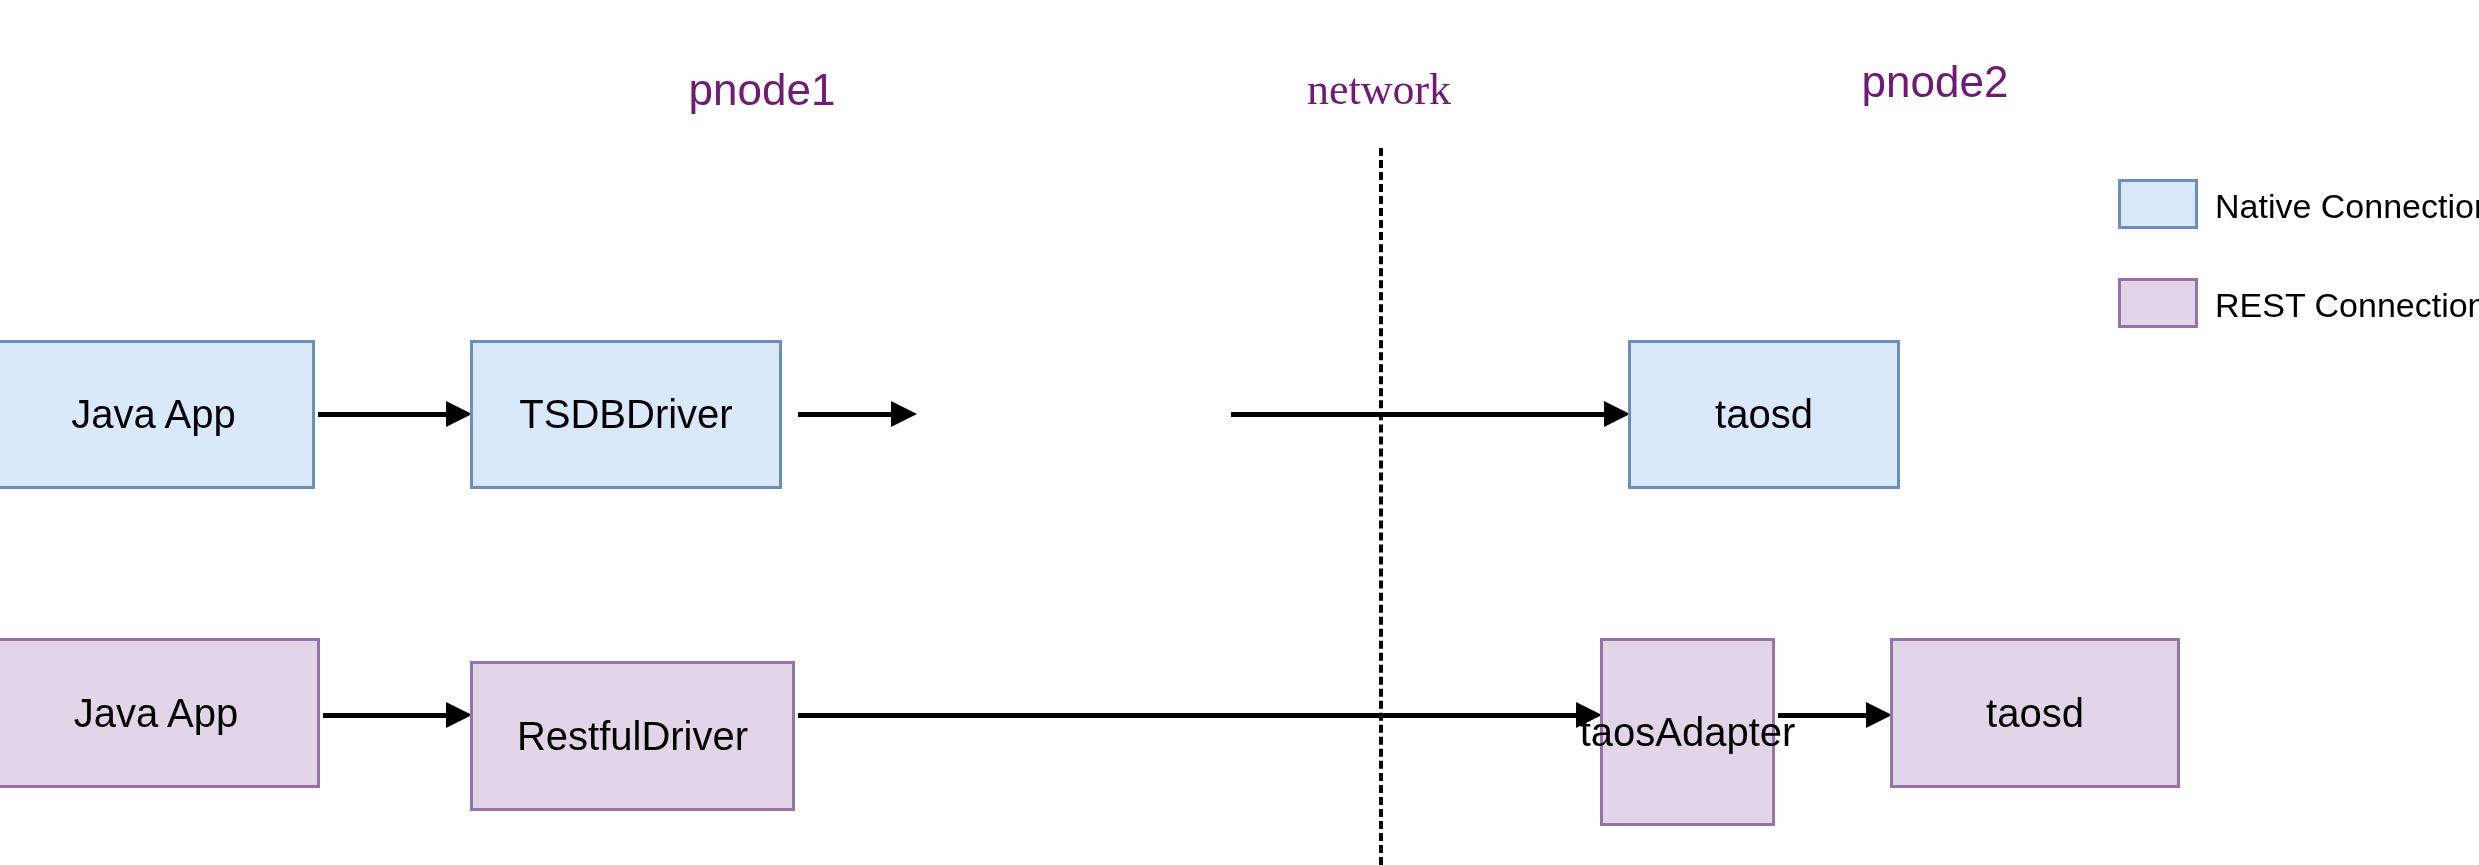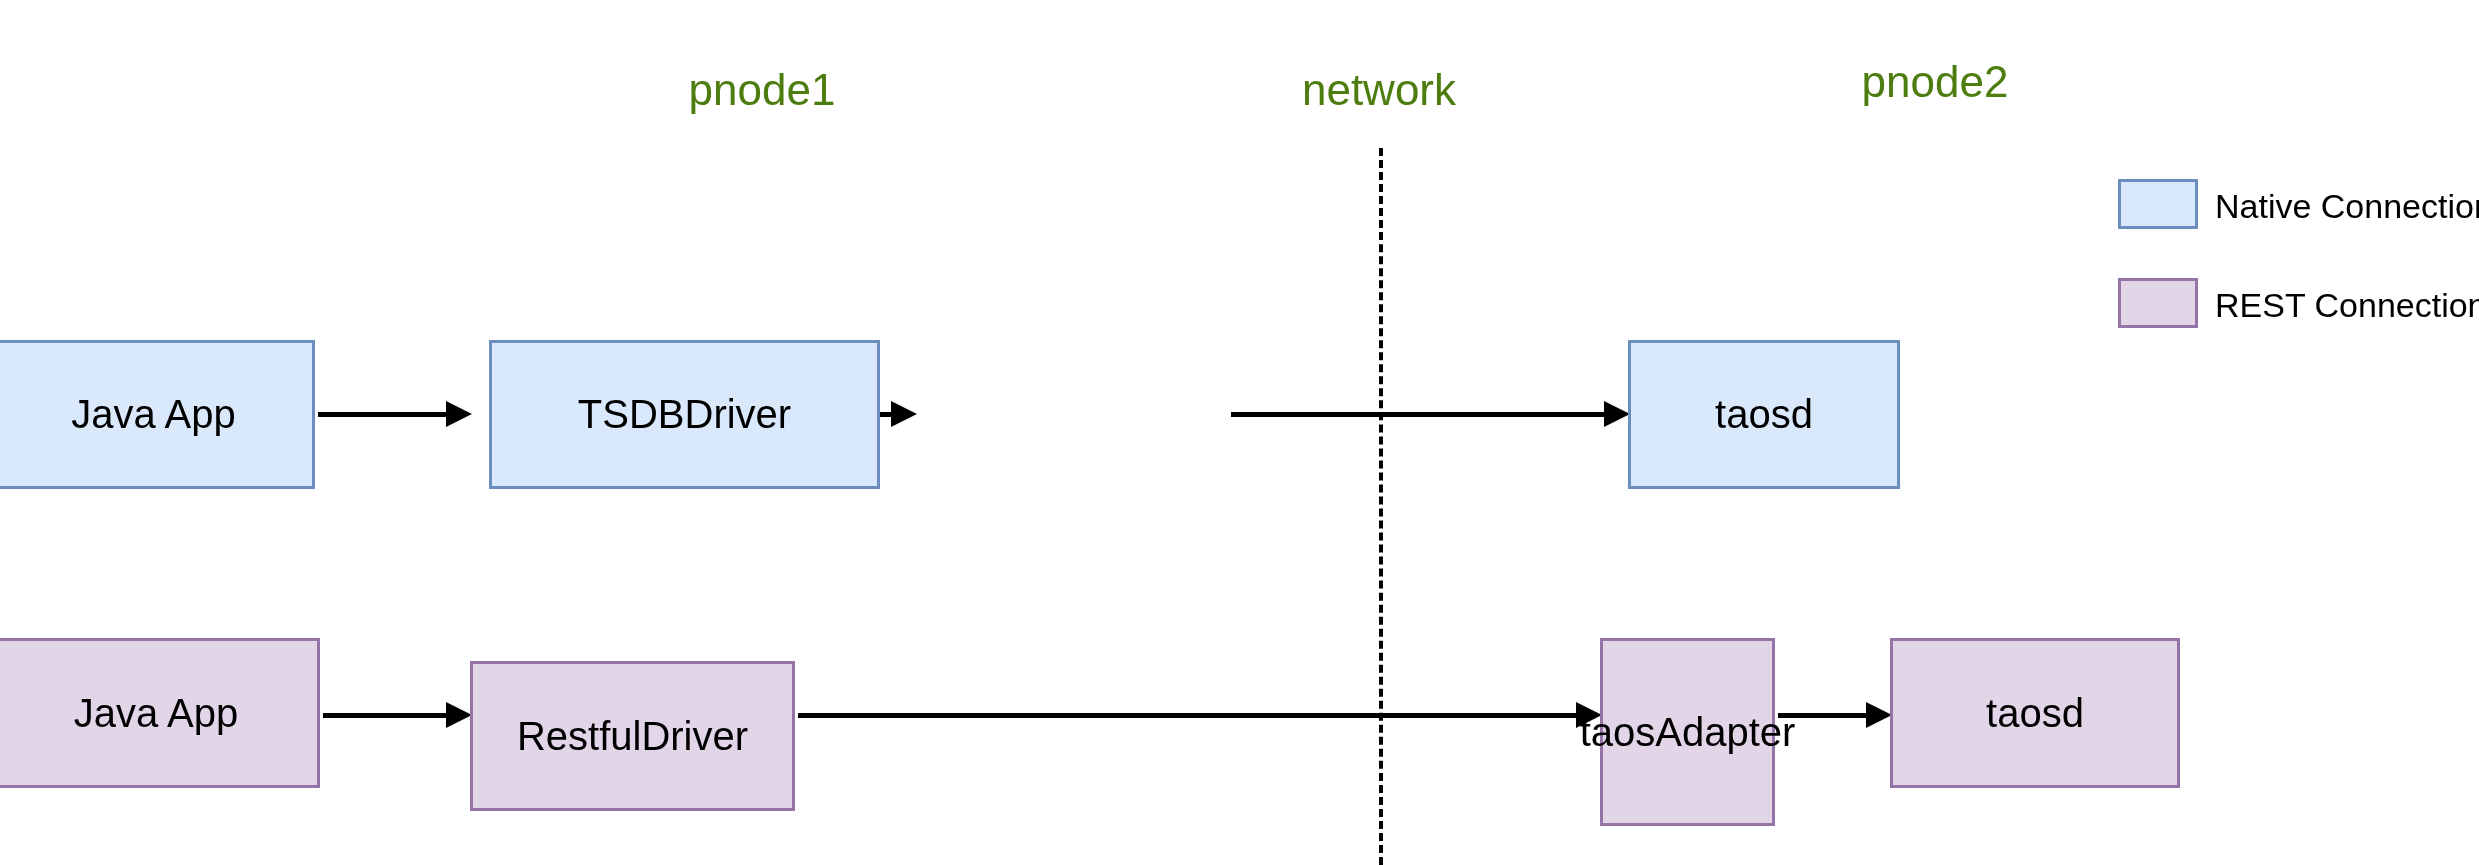--- a/index.html
+++ b/index.html
@@ -13,21 +13,21 @@
   #canvas {
     position: relative;
     width: 2479px;
     height: 865px;
     background: #ffffff;
     overflow: hidden;
   }
   .zone-label {
     position: absolute;
     font-size: 44px;
-    color: #4d7c0f;
+    color: #701a75;
     text-align: center;
     white-space: nowrap;
     line-height: 1;
   }
   .divider {
     position: absolute;
     border-left: 4px dashed #000000;
     width: 0;
   }
   .node {
@@ -79,31 +79,31 @@
     color: #000000;
     white-space: nowrap;
     line-height: 1;
   }
 </style>
 </head>
 <body>
 
 <div id="canvas">
     <div class="zone-label" style="left: 462px; top: 68px; width: 600px;">pnode1</div>
-    <div class="zone-label" style="left: 1079px; top: 68px; width: 600px;">network</div>
+    <div class="zone-label" style="left: 1079px; top: 68px; width: 600px; font-family: Liberation Serif, serif;">network</div>
     <div class="zone-label" style="left: 1635px; top: 60px; width: 600px;">pnode2</div>
     <div class="divider" style="left: 1379px; top: 148px; height: 717px;"></div>
     <div class="conn" style="left: 318px; top: 412px; width: 132px;"></div>
     <div class="arrowhead" style="left: 446px; top: 401px;"></div>
     <div class="conn" style="left: 798px; top: 412px; width: 97px;"></div>
     <div class="arrowhead" style="left: 891px; top: 401px;"></div>
     <div class="conn" style="left: 1231px; top: 412px; width: 377px;"></div>
     <div class="arrowhead" style="left: 1604px; top: 401px;"></div>
     <div class="node native" style="left: -8px; top: 340px; width: 323px; height: 149px;">Java App</div>
-    <div class="node native" style="left: 470px; top: 340px; width: 391px; height: 149px; margin-left: 19px;">TSDBDriver</div>
+    <div class="node native" style="left: 470px; top: 340px; width: 312px; height: 149px;">TSDBDriver</div>
     <div class="node native" style="left: 1628px; top: 340px; width: 272px; height: 149px;">taosd</div>
     <div class="conn" style="left: 323px; top: 713px; width: 127px;"></div>
     <div class="arrowhead" style="left: 446px; top: 702px;"></div>
     <div class="conn" style="left: 798px; top: 713px; width: 782px;"></div>
     <div class="arrowhead" style="left: 1576px; top: 702px;"></div>
     <div class="conn" style="left: 1778px; top: 713px; width: 92px;"></div>
     <div class="arrowhead" style="left: 1866px; top: 702px;"></div>
     <div class="node rest" style="left: -8px; top: 638px; width: 328px; height: 150px;">Java App</div>
     <div class="node rest" style="left: 470px; top: 638px; width: 325px; height: 150px; margin-top: 23px;">RestfulDriver</div>
     <div class="node rest" style="left: 1600px; top: 638px; width: 175px; height: 188px;">taosAdapter</div>

